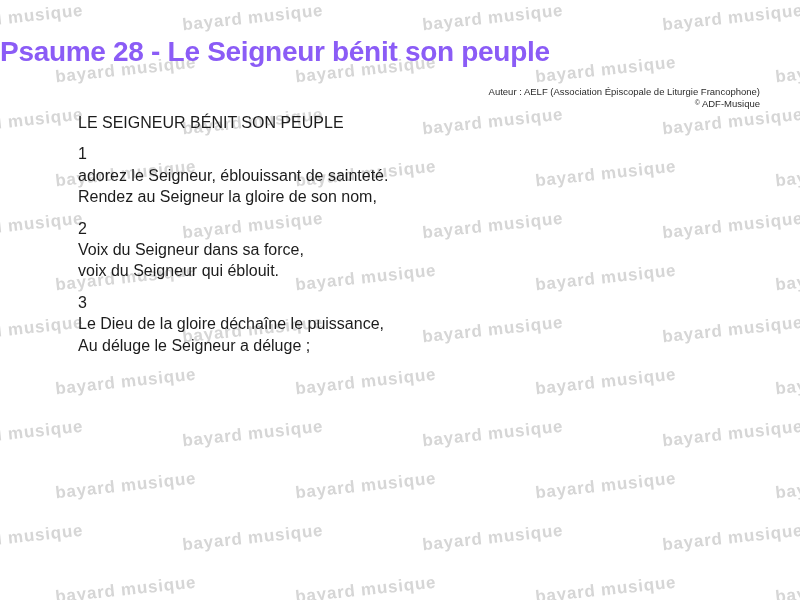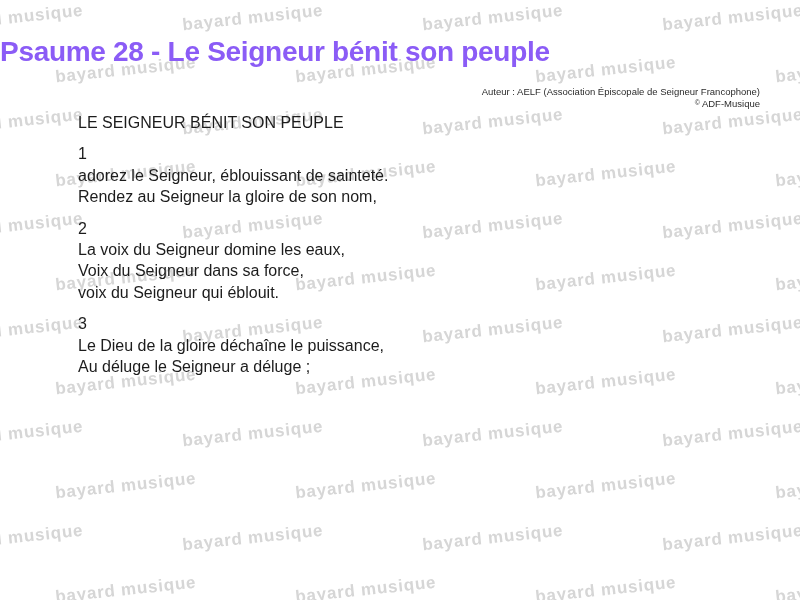--- a/index.html
+++ b/index.html
@@ -136,42 +136,41 @@
       <span class="watermark" style="color: rgb(214, 214, 214); left: 295px; top: 580px;">bayard musique</span>
       <span class="watermark" style="color: rgb(214, 214, 214); left: 535px; top: 580px;">bayard musique</span>
       <span class="watermark" style="color: rgb(214, 214, 214); left: 775px; top: 580px;">bayard musique</span>
     </div>
 
   <div class="content-layer">
 
     <h1 class="page-title">Psaume 28 - Le Seigneur bénit son peuple</h1>
 
     <div class="credits">
-      <div>Auteur :  AELF (Association Épiscopale de Seigneur Francophone)</div>
+      <div>Auteur :  AELF (Association Épiscopale de Liturgie Francophone)</div>
       <div>
         <span class="copyright-symbol">©</span>
         <span>ADF-Musique</span>
       </div>
     </div>
 
     <div class="lyrics">
 
       <div class="stanza">
         <div class="lyric-line">LE SEIGNEUR BÉNIT SON PEUPLE</div>
       </div>
 
       <div class="stanza">
         <div class="verse-number">1</div>
         <div class="lyric-line">adorez le Seigneur, éblouissant de sainteté.</div>
         <div class="lyric-line">Rendez au Seigneur la gloire de son nom,</div>
       </div>
 
       <div class="stanza">
         <div class="verse-number">2</div>
-        <div class="lyric-line">La voix du Seigneur domine les eaux,</div>
         <div class="lyric-line">Voix du Seigneur dans sa force,</div>
         <div class="lyric-line">voix du Seigneur qui éblouit.</div>
       </div>
 
       <div class="stanza">
         <div class="verse-number">3</div>
         <div class="lyric-line">Le Dieu de la gloire déchaîne le puissance,</div>
         <div class="lyric-line">Au déluge le Seigneur a déluge ;</div>
       </div>
 

